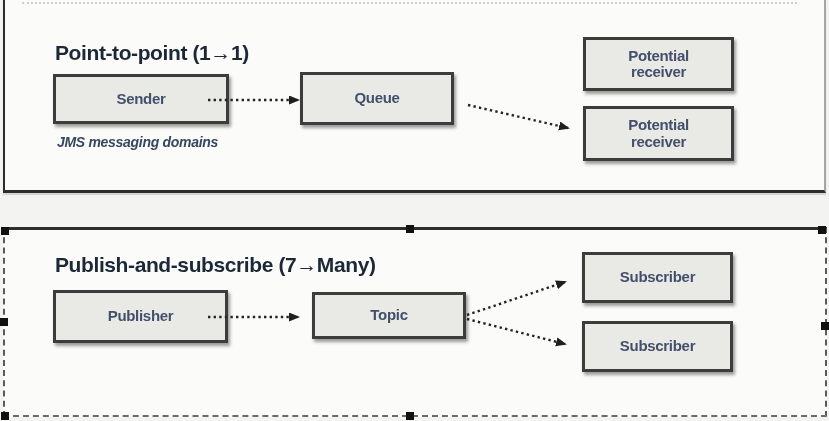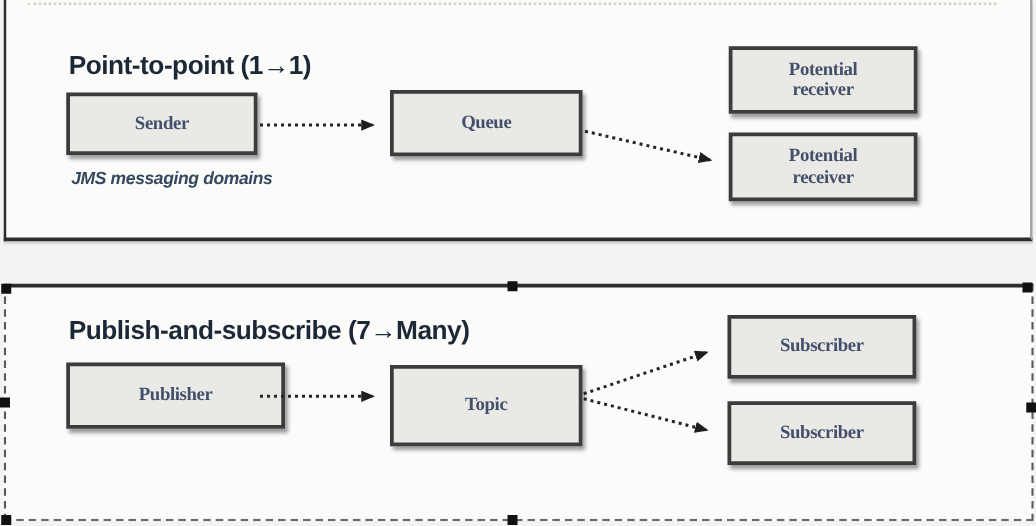--- a/index.html
+++ b/index.html
@@ -74,31 +74,30 @@
     box-shadow: 2px 3px 3px rgba(40,40,40,0.45);
     display: flex;
     align-items: center;
     justify-content: center;
     text-align: center;
     color: #44506b;
     font-size: 15px;
     font-weight: bold;
     letter-spacing: -0.3px;
     line-height: 1.1;
-    font-family: Liberation Serif, serif;
   }
   .node .lbl { pointer-events: none; }
   .node .lbl.two-line { display: inline-block; width: 74px; }
 
-  .n-sender     { left: 53px;  top: 74px;  width: 153px; height: 50px; }
-  .n-queue      { left: 312px; top: 72px;  width: 154px; height: 53px; }
+  .n-sender     { left: 53px;  top: 74px;  width: 176px; height: 50px; }
+  .n-queue      { left: 300px; top: 72px;  width: 154px; height: 53px; }
   .n-receiver1  { left: 583px; top: 37px;  width: 151px; height: 54px; }
   .n-receiver2  { left: 583px; top: 106px; width: 151px; height: 55px; }
   .n-publisher  { left: 53px;  top: 290px; width: 175px; height: 53px; }
-  .n-topic      { left: 312px; top: 292px; width: 154px; height: 65px; align-items: center; }
+  .n-topic      { left: 312px; top: 292px; width: 154px; height: 47px; align-items: center; }
   .n-subscriber1{ left: 582px; top: 252px; width: 151px; height: 51px; }
   .n-subscriber2{ left: 582px; top: 321px; width: 151px; height: 51px; }
 
   
   svg.arrows {
     position: absolute;
     left: 0; top: 0;
     width: 829px; height: 421px;
     pointer-events: none;
   }

